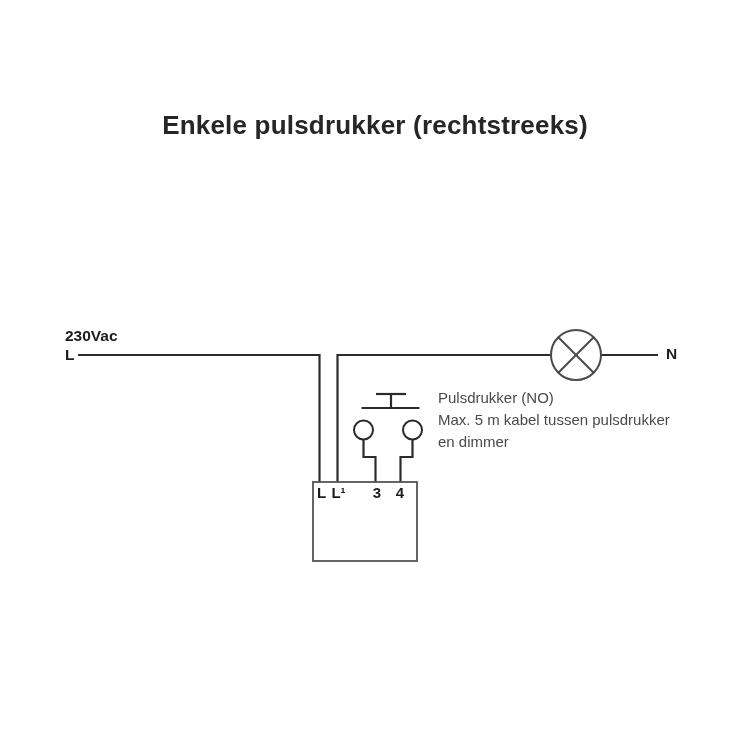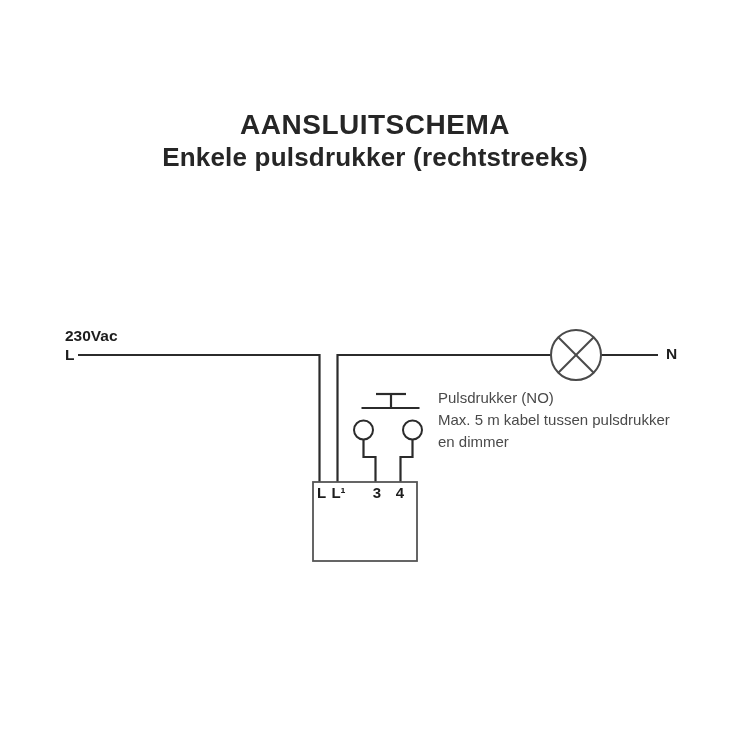--- a/index.html
+++ b/index.html
@@ -82,21 +82,20 @@
     font-weight: 400;
     fill: #4a4a4a;
   }
 </style>
 </head>
 <body>
 
 <div class="page">
 
   <div class="header">
-    <div class="title">AANSLUITSCHEMA</div>
     <div class="subtitle">Enkele pulsdrukker (rechtstreeks)</div>
   </div>
 
   <svg class="diagram-svg" width="750" height="750" viewBox="0 0 750 750" xmlns="http://www.w3.org/2000/svg">
 
     <text x="65" y="341" class="bold-label">230Vac</text>
     <text x="65" y="360" class="bold-label">L</text>
     <text x="666" y="359" class="bold-label">N</text>
 
     <path class="wire" d="M78 355 L319.5 355 L319.5 482"></path>

